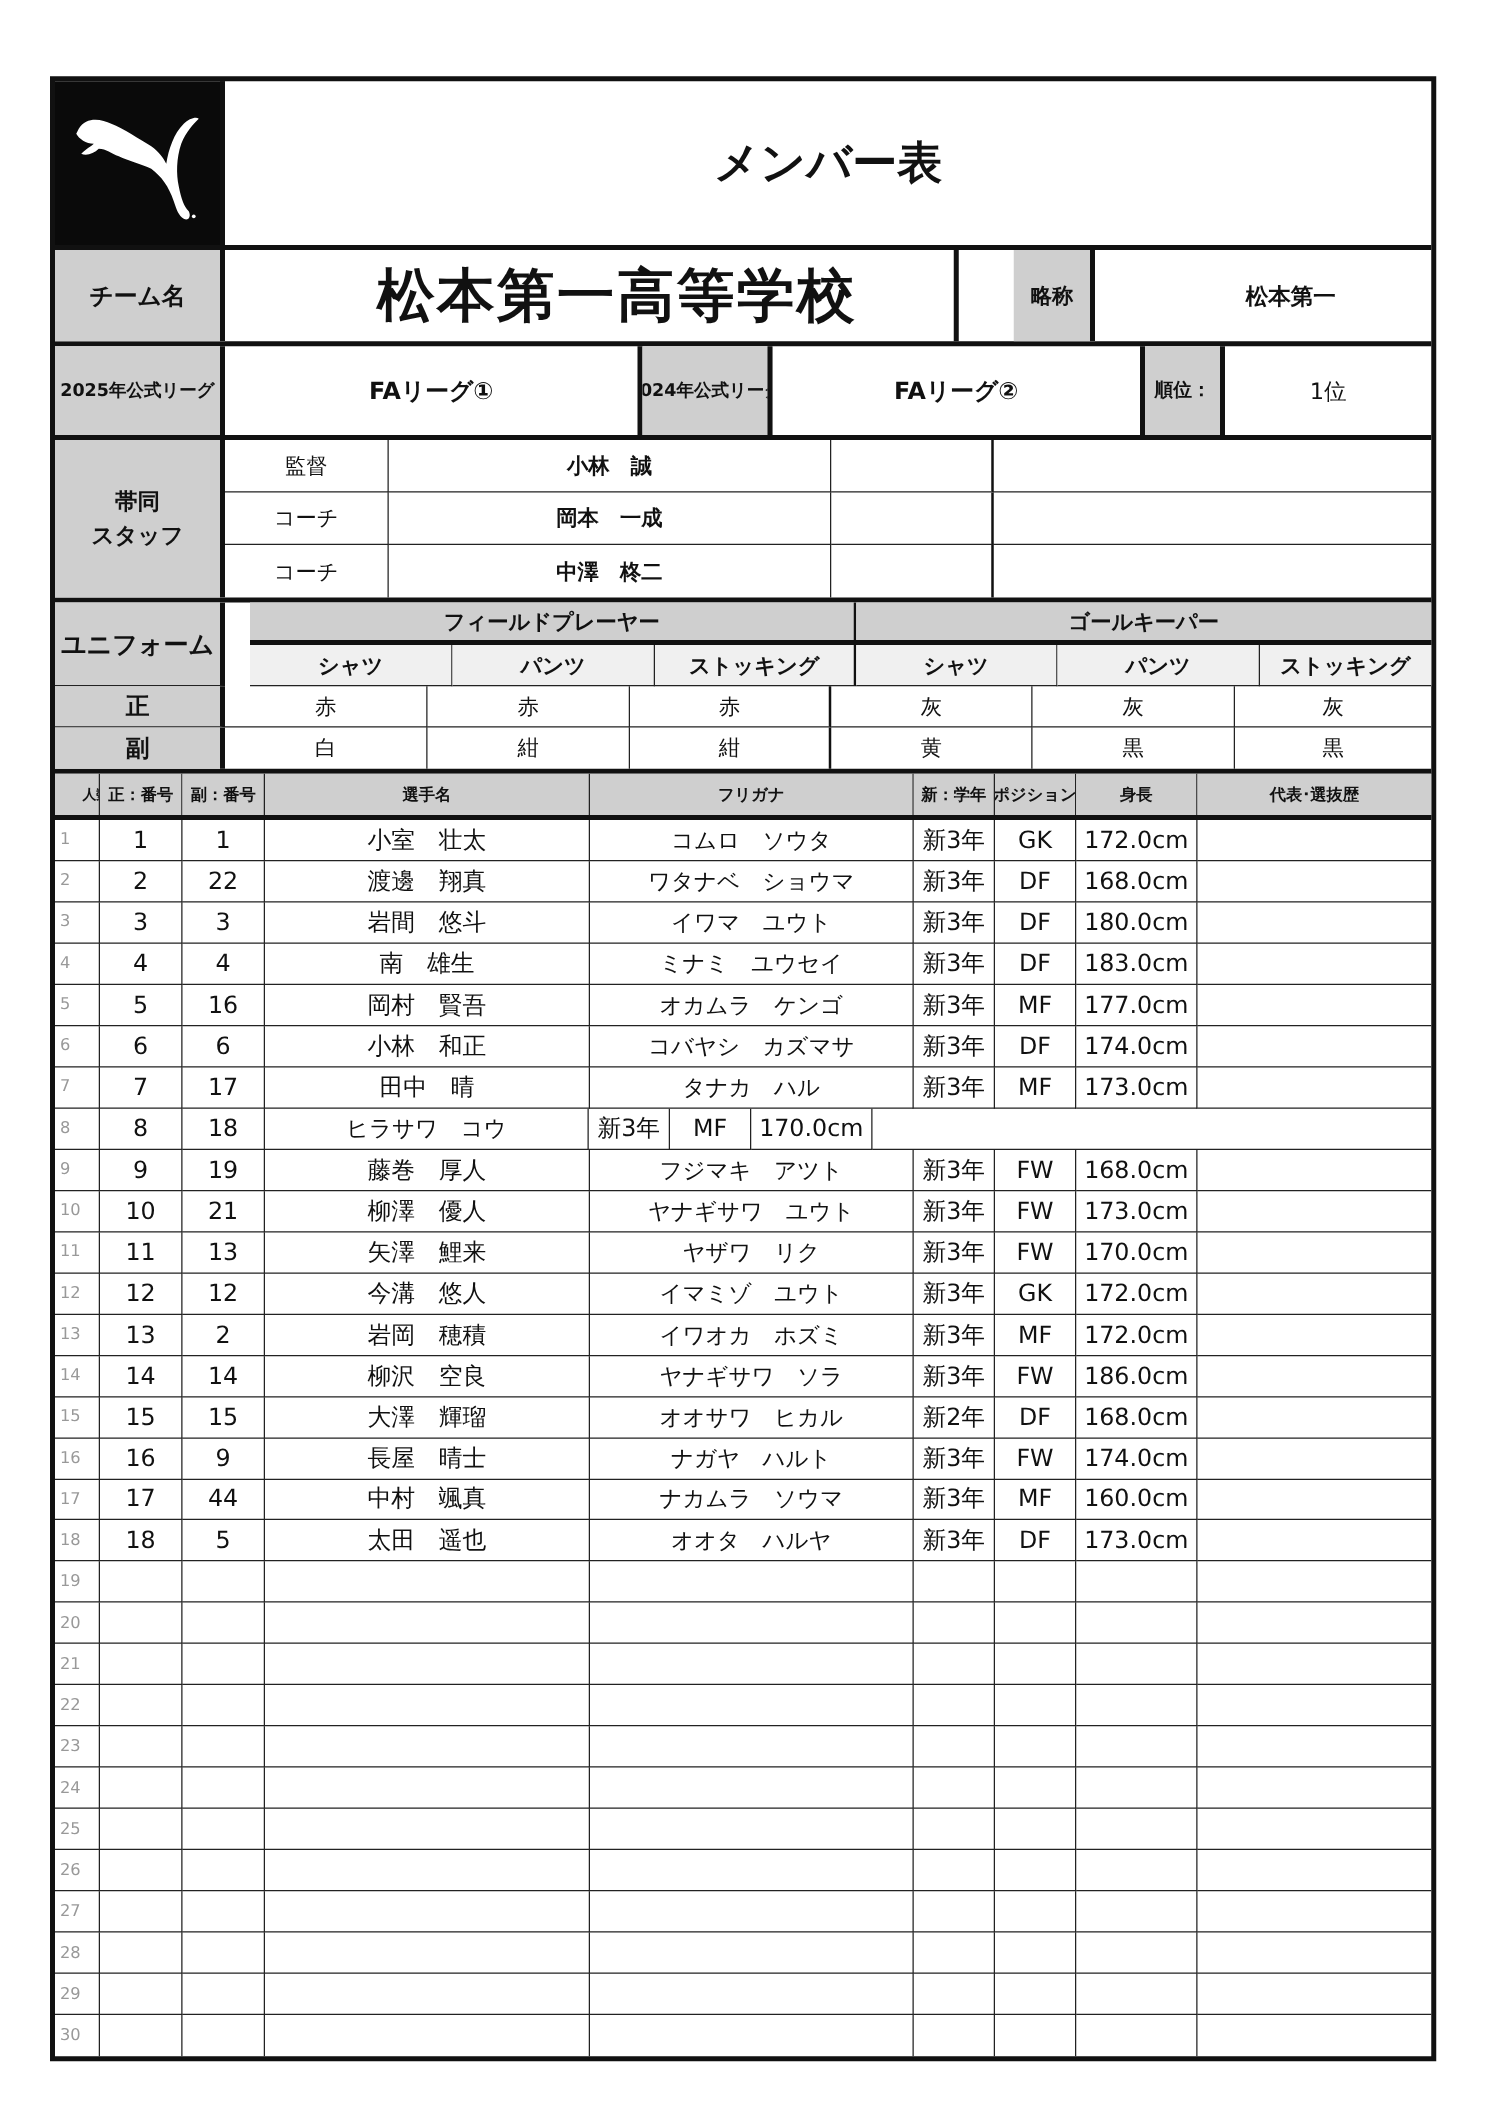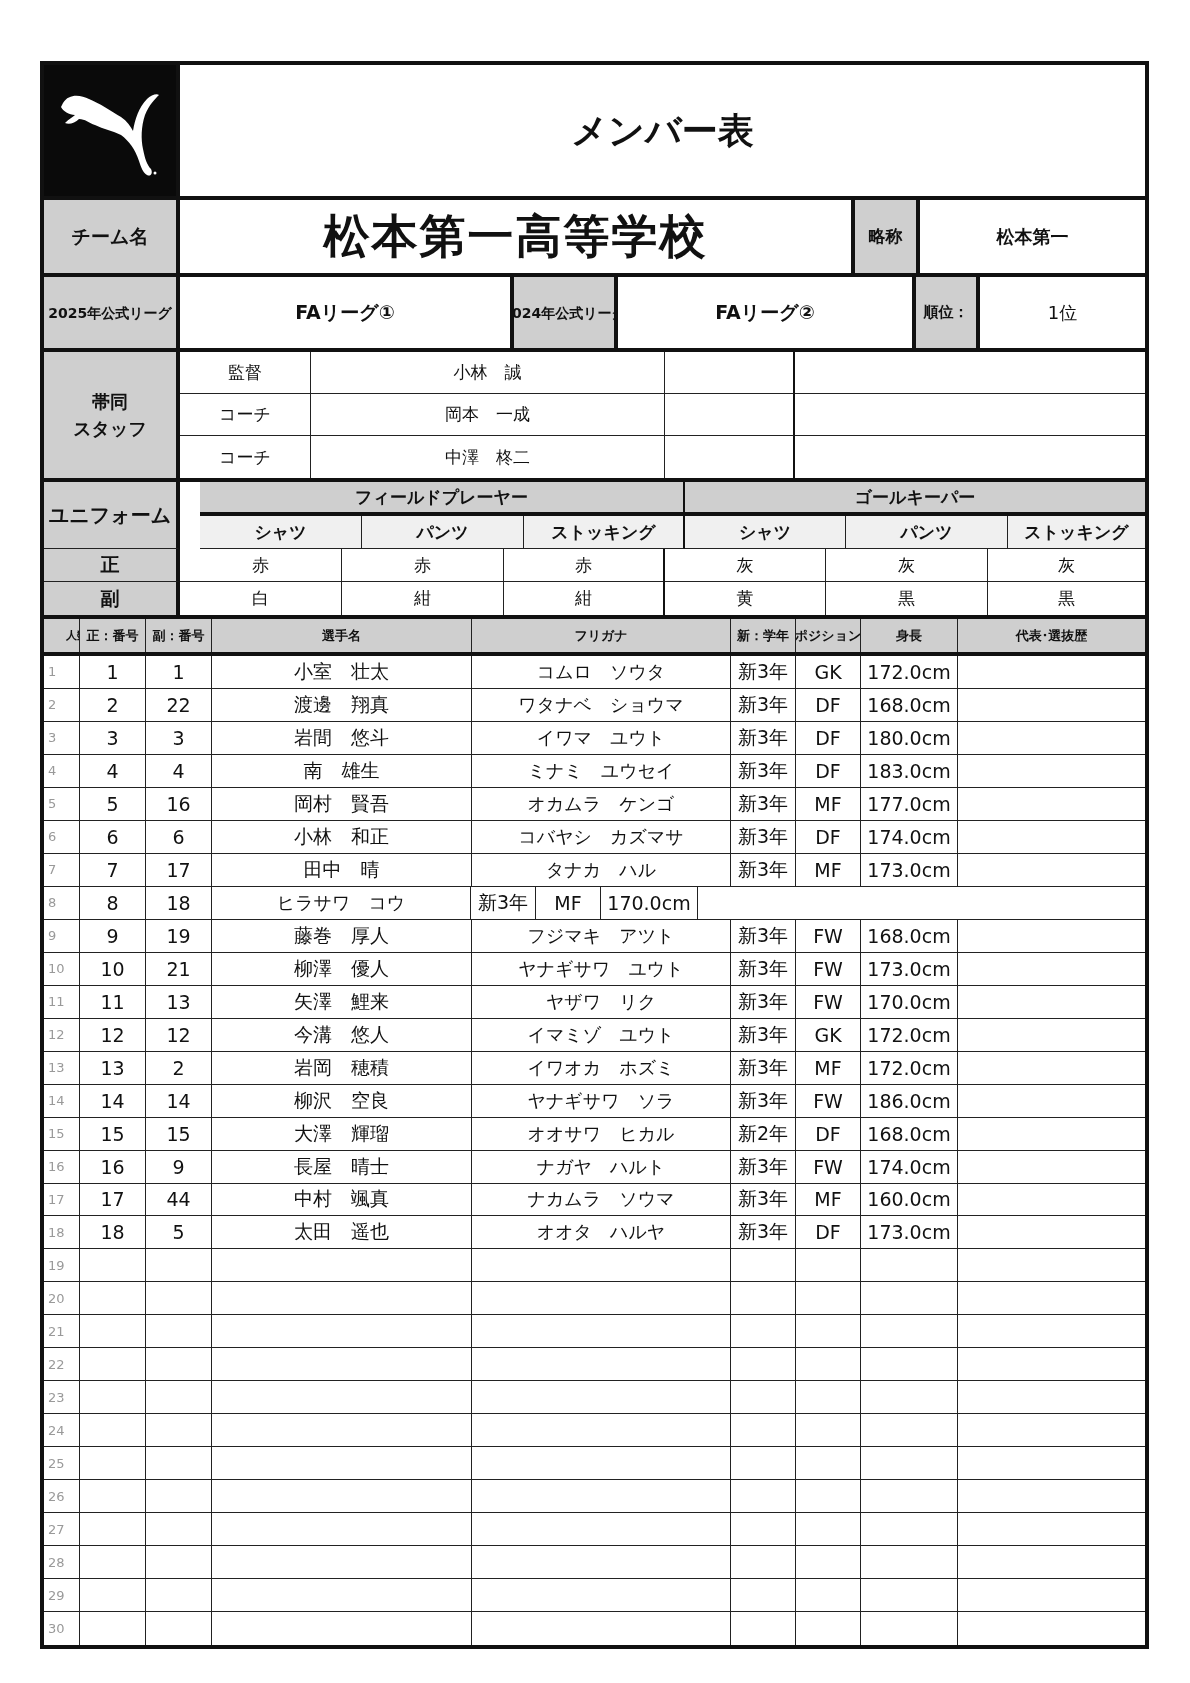--- a/index.html
+++ b/index.html
@@ -2,21 +2,21 @@
 <html><head>
 <meta charset="utf-8">
 <style>
   html, body { margin:0; padding:0; background:#fff; }
   body { width:1190px; height:1683px; position:relative; font-family:"DejaVu Sans", "Liberation Sans", sans-serif; color:#111; }
   .sheet { position:absolute; left:40px; top:61px; width:1109px; border:4px solid #111; box-sizing:border-box; }
   .row { display:flex; box-sizing:border-box; }
   .cell { box-sizing:border-box; display:flex; align-items:center; justify-content:center; text-align:center; border-right:1.5px solid #222; border-bottom:1.5px solid #222; overflow:hidden; white-space:nowrap; }
   .gray { background:#cfcfcf; }
   .lgray { background:#f0f0f0; }
-  .bold { font-weight:normal; }
+  .bold { font-weight:bold; }
   .thick-b { border-bottom:4px solid #111; }
   .thick-r { border-right:4px solid #111; }
   .noright { border-right:none; }
 
   
   .logo { width:136px; height:131px; background:#0a0a0a; border-right:4px solid #111; }
   .title { flex:1; height:131px; flex-direction:column; font-size:36px; font-weight:bold; line-height:48px; border-right:none; }
   .team-label { width:136px; height:73px; font-size:19px; font-weight:bold; }
   .team-name { flex:1; height:73px; font-size:46px; font-weight:bold; letter-spacing:2px; }
   .abbr-label { width:65px; height:73px; font-size:17px; font-weight:bold; }
@@ -56,21 +56,21 @@
       <svg width="110" height="100" viewBox="0 0 110 100">
         <path fill="#fff" d="M8 22 C14 12 26 14 34 18 C44 22 56 30 66 36 C72 40 76 46 78 50 C80 38 84 26 92 18 C96 14 102 12 104 14 C100 18 94 24 90 34 C86 46 86 58 88 68 C90 78 92 84 96 88 C98 92 96 96 92 94 C88 92 86 86 84 80 C80 68 74 60 66 54 C58 50 48 48 40 44 C34 42 30 38 24 38 C20 42 14 44 10 42 C14 38 18 36 20 34 C14 34 8 30 6 26 Z"></path>
         <circle cx="100" cy="92" r="1.5" fill="#fff"></circle>
       </svg>
     </div>
     <div class="cell title" style="border-bottom:none;">
       <div>メンバー表</div>
     </div>
   </div>
 
-  <div class="row" style="border-bottom:4px solid #111;">
+  <div class="row" style="border-bottom:4px solid #111;gap:44px;">
     <div class="cell gray team-label thick-r" style="border-bottom:none;">チーム名</div>
     <div class="cell team-name thick-r" style="border-bottom:none;">松本第一高等学校</div>
     <div class="cell gray abbr-label thick-r" style="border-bottom:none;">略称</div>
     <div class="cell abbr-value" style="border-bottom:none;">松本第一</div>
   </div>
 
   <div class="row" style="border-bottom:4px solid #111;">
     <div class="cell gray lg-label thick-r" style="border-bottom:none;">
       <span>2025年</span>
       <span>公式リーグ</span>

